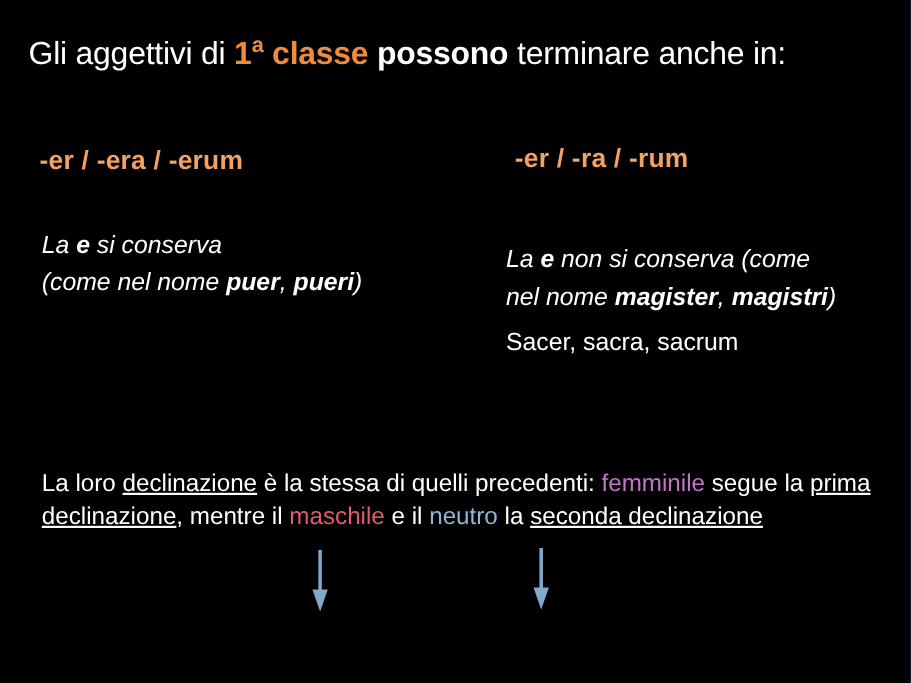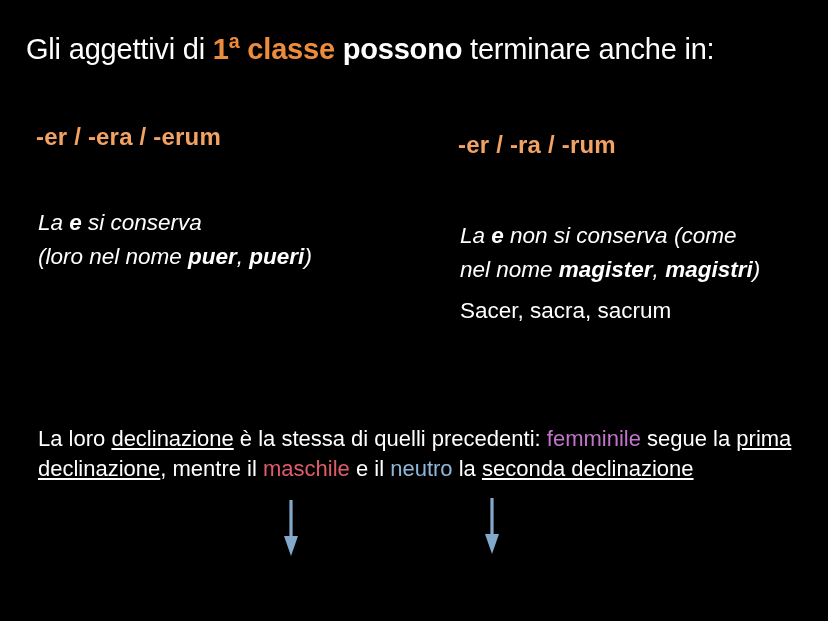--- a/index.html
+++ b/index.html
@@ -36,22 +36,22 @@
 
   
   .col-head {
     position: absolute;
     font-size: 24px;
     font-weight: bold;
     color: #f2a263;
     letter-spacing: 0.2px;
     white-space: nowrap;
   }
-  #head-left  { left: 36px;  top: 123px; }
-  #head-right { left: 458px; top: 131px; }
+  #head-left  { left: 36px;  top: 133px; }
+  #head-right { left: 468px; top: 131px; }
 
   
   .col {
     position: absolute;
     font-size: 22.5px;
     line-height: 34px;
     color: #ffffff;
   }
   #col-left  { left: 38px;  top: 206px; width: 390px; }
   #col-right { left: 460px; top: 219px; width: 370px; }
@@ -104,21 +104,21 @@
 
   <div class="title">
     <span>Gli aggettivi di </span><span class="t-orange">1</span><span class="t-orange sup">a</span><span class="t-orange"> classe</span><span class="t-bold"> possono</span><span> terminare anche in:</span>
   </div>
 
   <div class="col-head" id="head-left">-er / -era / -erum</div>
 
   <div class="col" id="col-left">
     <span class="ital"><span>La </span><b>e</b><span> si conserva</span></span>
     <br>
-    <span class="ital"><span>(loro nel nome </span><b>puer</b><span>, </span><b>pueri</b><span>)</span></span>
+    <span class="ital"><span>(come nel nome </span><b>puer</b><span>, </span><b>pueri</b><span>)</span></span>
   </div>
 
   <div class="col-head" id="head-right">-er / -ra / -rum</div>
 
   <div class="col" id="col-right">
     <span class="ital"><span>La </span><b>e</b><span> non si conserva (come</span></span>
     <br>
     <span class="ital"><span>nel nome </span><b>magister</b><span>, </span><b>magistri</b><span>)</span></span>
     <span class="plain gap-before">Sacer, sacra, sacrum</span>
   </div>

